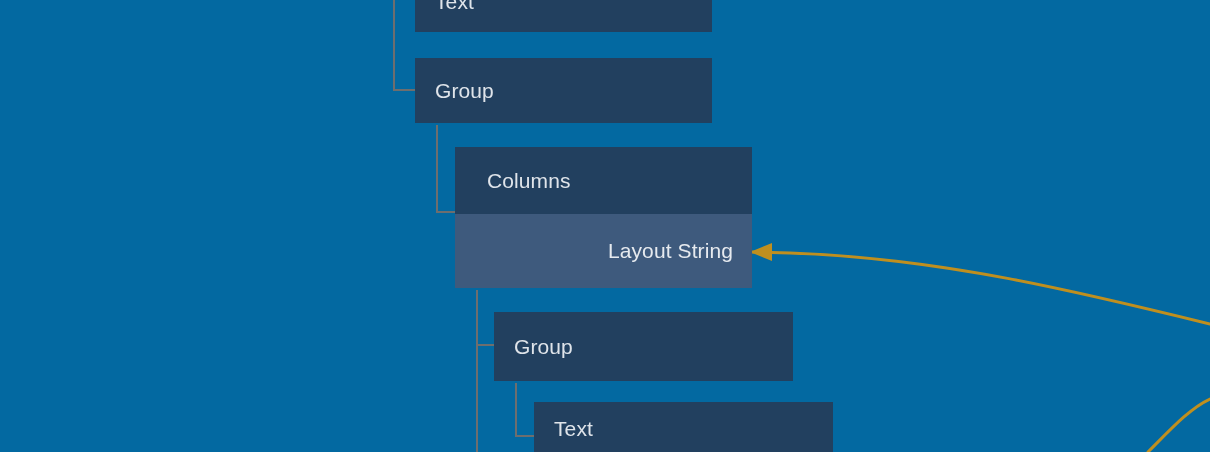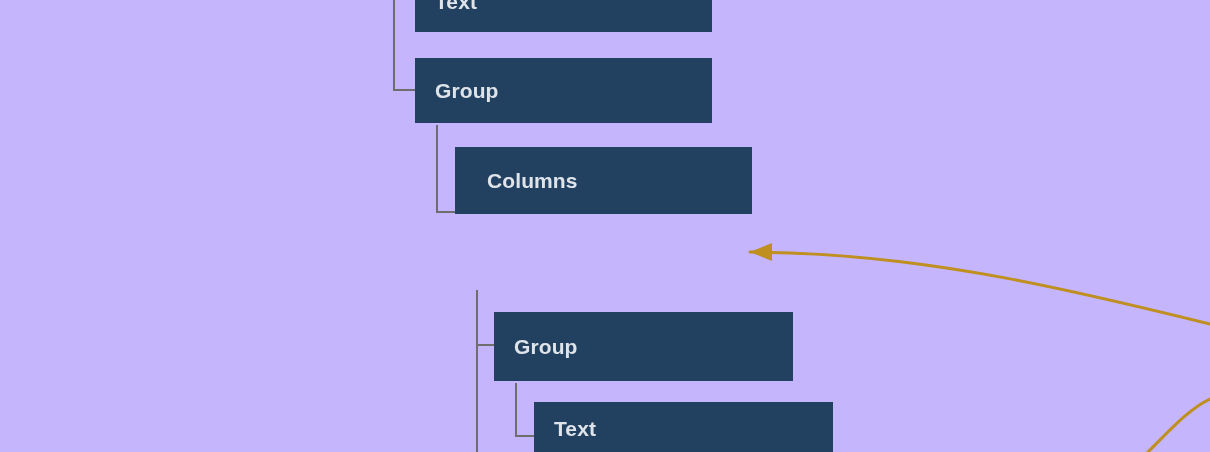--- a/index.html
+++ b/index.html
@@ -67,21 +67,21 @@
     position: absolute;
     left: 0; top: 0;
     width: 1210px;
     height: 452px;
     pointer-events: none;
   }
 </style>
 </head>
 <body>
 
-<div id="canvas" style="background: #c4b5fd; font-weight: bold;">
+<div id="canvas" style="background: #0369a1;">
 
   <svg id="wires" viewBox="0 0 1210 452" width="1210" height="452" xmlns="http://www.w3.org/2000/svg">
     <path id="wire-0" fill="none" stroke="#bf8f1f" stroke-width="3" stroke-linecap="round" d="M 750 252 L 790 253 C 940 258 1080 292 1210 324"></path>
     <path id="wire-1" fill="none" stroke="#bf8f1f" stroke-width="3" stroke-linecap="round" d="M 1210 399 C 1190 408 1170 430 1148 452"></path>
     <polygon id="arrow-0" fill="#bf8f1f" points="750,252 772,243 772,261"></polygon>
   </svg>
 
   <div class="tree-line v" style="left: 393px; top: 0px; height: 91px; background: rgb(110, 110, 110);"></div>
   <div class="tree-line h" style="left: 393px; top: 89px; width: 22px; background: rgb(110, 110, 110);"></div>
 
@@ -98,20 +98,23 @@
     <div class="node-header">Text</div>
   </div>
 
   <div class="node" style="left: 415px; top: 58px; width: 297px; height: 65px; background: rgb(34, 64, 95);">
     <div class="node-header">Group</div>
   </div>
 
   <div class="node" style="left: 455px; top: 147px; width: 297px; height: 67px; background: rgb(34, 64, 95); padding-left: 12px;">
     <div class="node-header">Columns</div>
   </div>
+  <div class="node-socket" style="left: 455px; top: 214px; width: 297px; height: 74px; background: rgb(62, 90, 125);">
+    <span>Layout String</span>
+  </div>
 
   <div class="node" style="left: 494px; top: 312px; width: 299px; height: 69px; background: rgb(34, 64, 95);">
     <div class="node-header">Group</div>
   </div>
 
   <div class="node" style="left: 534px; top: 402px; width: 299px; height: 62px; background: rgb(34, 64, 95);">
     <div class="node-header" style="height:52px;">Text</div>
   </div>
 
 </div>

